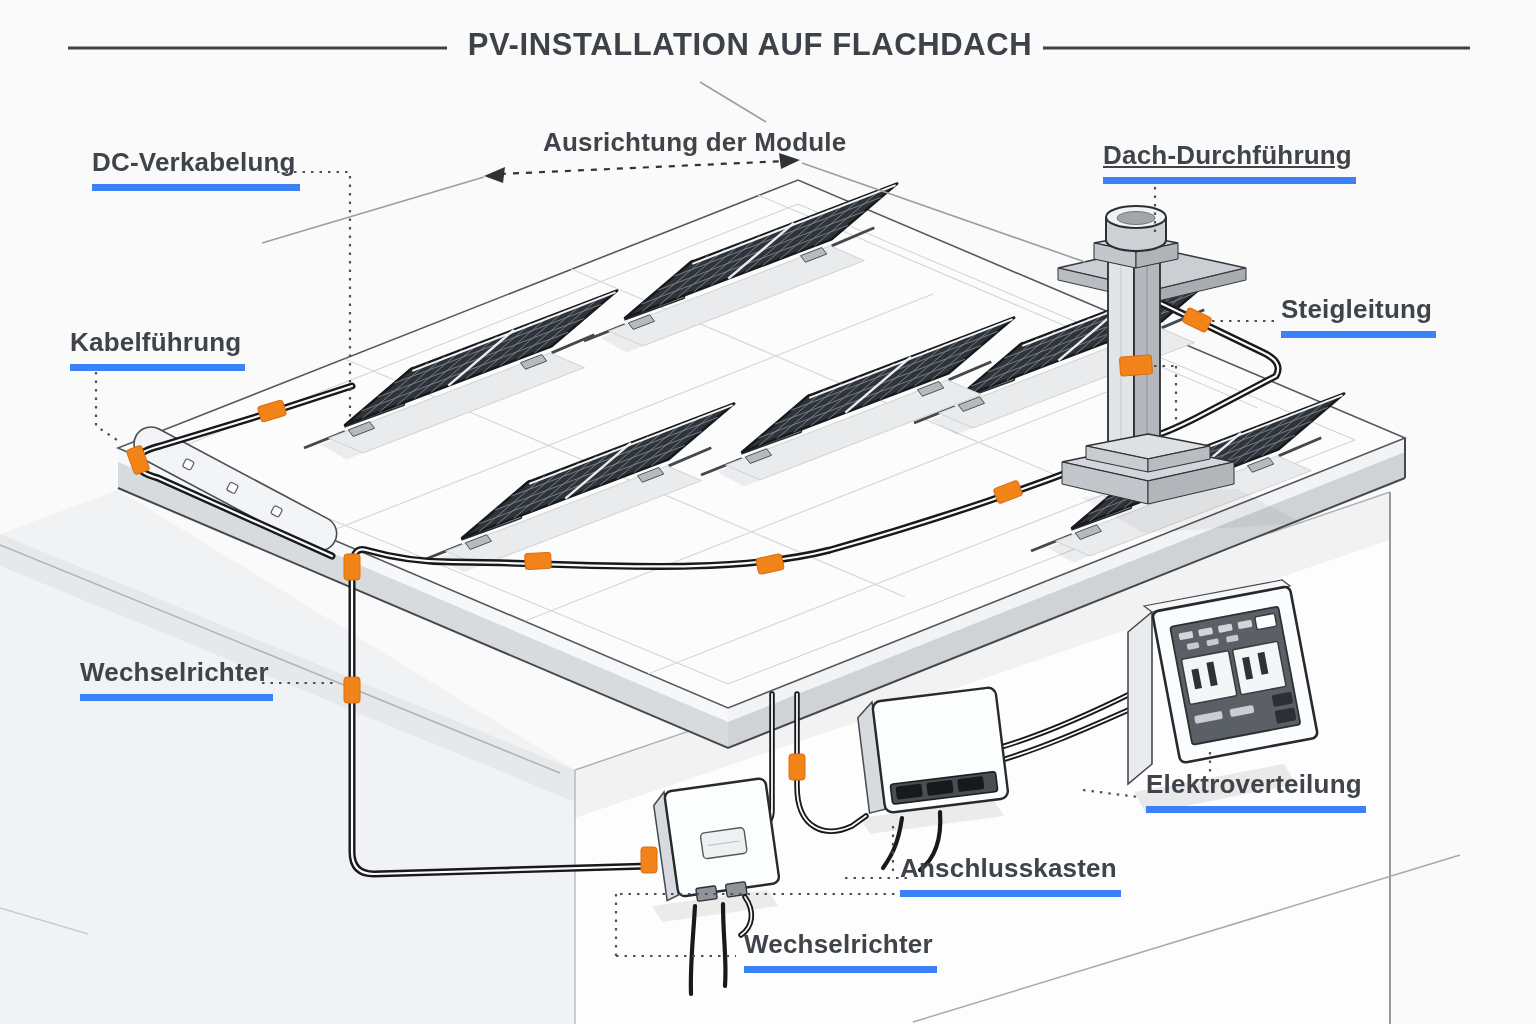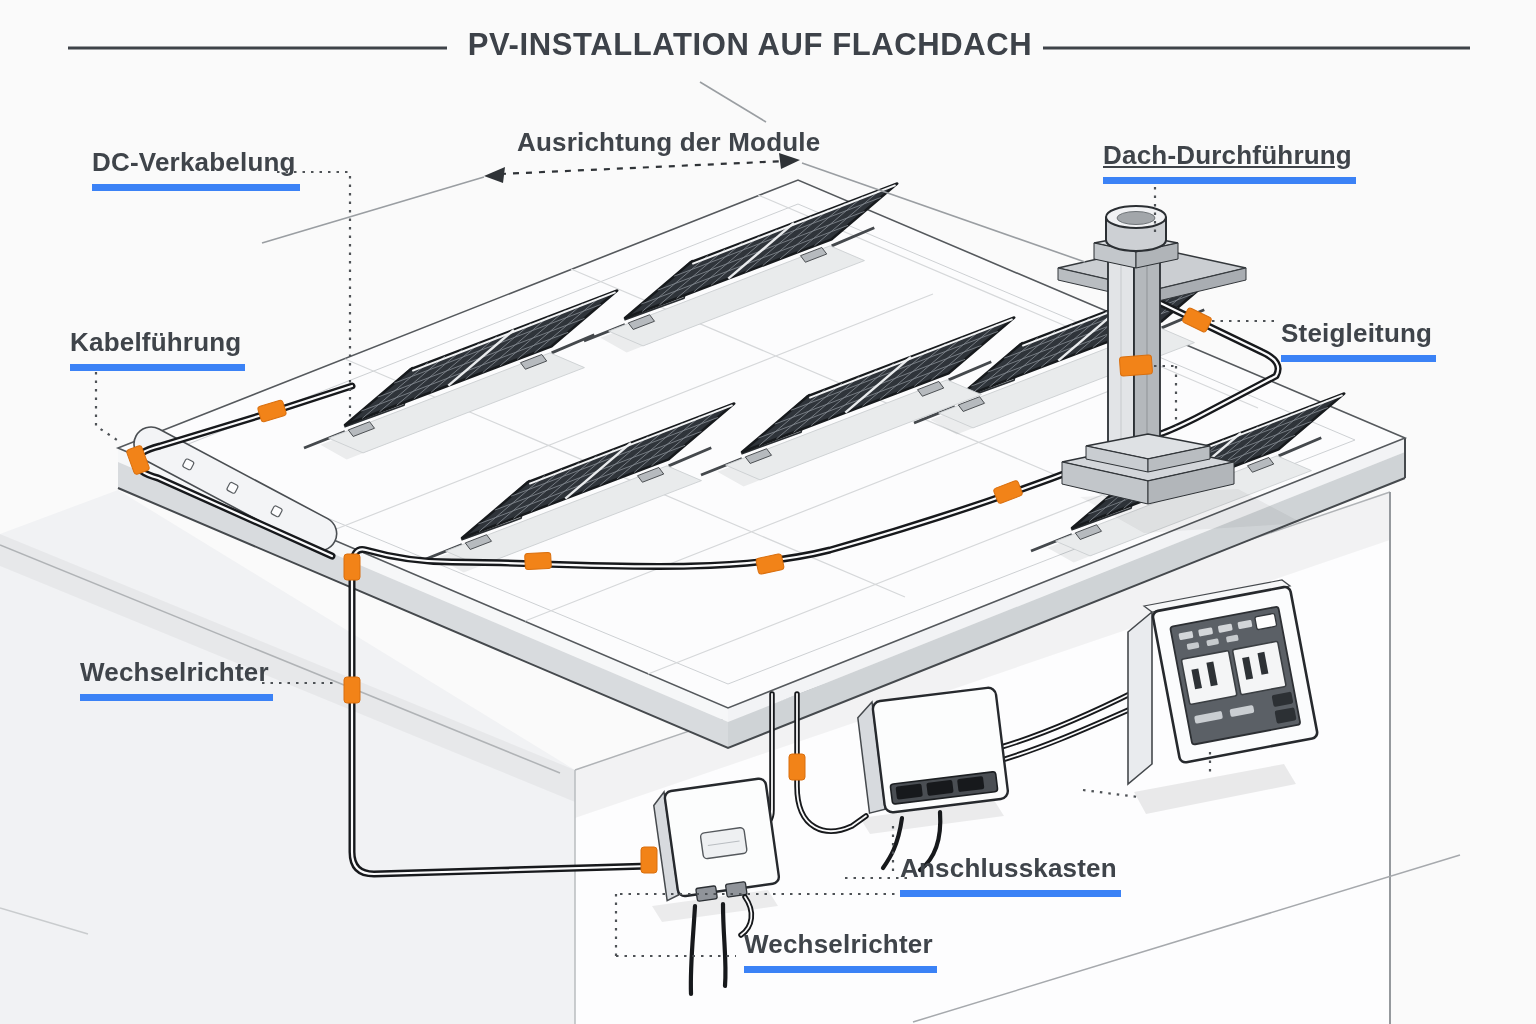--- a/index.html
+++ b/index.html
@@ -4,21 +4,21 @@
 <style>
   html,body{margin:0;padding:0;background:#fafafa;}
   .stage{position:relative;width:1536px;height:1024px;overflow:hidden;
          background:#fafafa;font-family:"Liberation Sans","DejaVu Sans",sans-serif;padding-left:16px;}
   .scene{position:absolute;inset:0;}
   .title{position:absolute;left:0;top:27px;width:1500px;text-align:center;
          font-size:31px;font-weight:700;letter-spacing:.6px;color:#3d4249;}
   .lbl{position:absolute;color:#3f444a;font-size:26px;font-weight:700;
        letter-spacing:.2px;line-height:1.1;padding:0 4px 7px 0;
        border-bottom:7px solid #3b82f6;white-space:nowrap;}
-  .lbl.nou{border-bottom:none;padding-bottom:0;}
+  .lbl.nou{border-bottom:none;padding-bottom:0;margin-left:26px;}
   
   .cabO{fill:none;stroke:#17191c;stroke-width:7;stroke-linecap:round;stroke-linejoin:round;}
   .cabI{fill:none;stroke:#fbfbfc;stroke-width:2.2;stroke-linecap:round;stroke-linejoin:round;}
   .cabO2{fill:none;stroke:#17191c;stroke-width:5.5;stroke-linecap:round;stroke-linejoin:round;}
   .cabI2{fill:none;stroke:#fbfbfc;stroke-width:1.8;stroke-linecap:round;stroke-linejoin:round;}
   .wire{fill:none;stroke:#17191c;stroke-width:4.2;stroke-linecap:round;}
   .dots{fill:none;stroke:#4e5256;stroke-width:2.2;stroke-dasharray:2.5 6;}
   .thin{stroke:#9a9ea2;stroke-width:1.6;}
   .clip{fill:#F28318;stroke:#d96f0e;stroke-width:1;}
 </style>
@@ -235,19 +235,20 @@
     <line x1="68" y1="48" x2="447" y2="48" stroke="#3e4349" stroke-width="3"></line>
     <line x1="1043" y1="48" x2="1470" y2="48" stroke="#3e4349" stroke-width="3"></line>
   </g>
 </svg>
 
 <div class="title">PV-INSTALLATION AUF FLACHDACH</div>
 
 <div class="lbl" style="left:92px;top:148px;">DC-Verkabelung</div>
 <div class="lbl nou" style="left:517px;top:128px;">Ausrichtung der Module</div>
 <div class="lbl" style="left:1103px;top:141px;text-decoration:underline;">Dach-Durchführung</div>
-<div class="lbl" style="left:1281px;top:319px;">Steigleitung</div>
+<div class="lbl" style="left:1281px;top:295px;">Steigleitung</div>
 <div class="lbl" style="left:70px;top:328px;">Kabelführung</div>
 <div class="lbl" style="left:80px;top:658px;">Wechselrichter</div>
+<div class="lbl" style="left:1146px;top:770px;">Elektroverteilung</div>
 <div class="lbl" style="left:900px;top:854px;">Anschlusskasten</div>
 <div class="lbl" style="left:744px;top:930px;">Wechselrichter</div>
 
 </div>
 
 </body></html>

